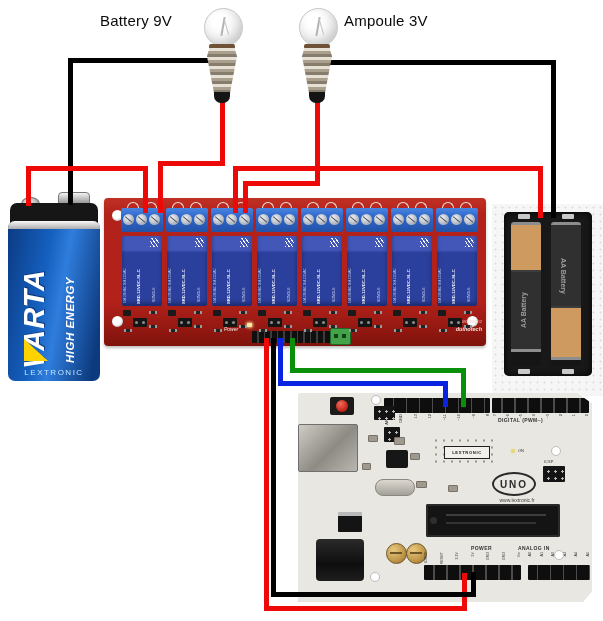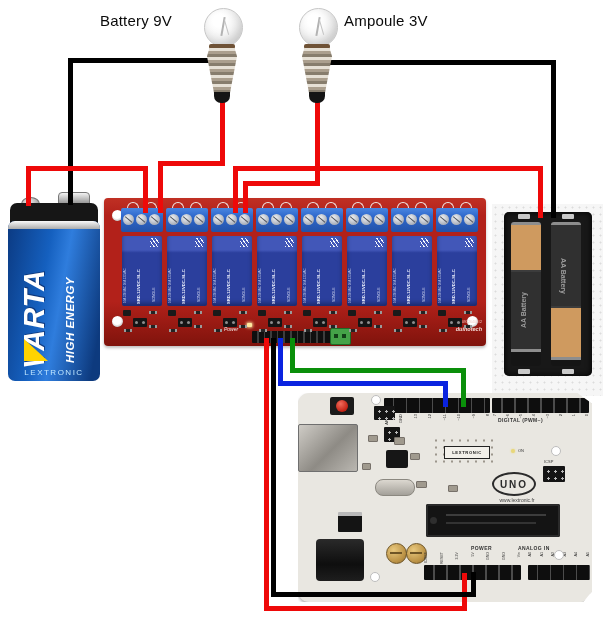--- a/index.html
+++ b/index.html
@@ -105,21 +105,21 @@
   .cell-l{left:7px;background:linear-gradient(180deg,#8d8d8d 0 2%,var(--aa-orange) 2% 33%,#3c3c3c 33% 35%,
     #303030 35% 88%,#8d8d8d 88% 90%,#151515 90%);}
   .cell-r{left:47px;background:linear-gradient(180deg,#8d8d8d 0 2%,#303030 2% 58%,#3c3c3c 58% 60%,
     var(--aa-orange) 60% 94%,#8d8d8d 94% 96%,#151515 96%);}
   .cell-lbl{position:absolute;left:9px;font-size:7px;font-weight:bold;color:#9d9d9d;height:80px;
     text-align:center;}
   .tab{position:absolute;width:12px;height:5px;background:#c9c9c9;border-radius:1px;}
 
   
   .uno{left:298px;top:393px;width:294px;height:209px;z-index:10;background:var(--arduino-white);
-    border-radius:11px;box-shadow:0 2px 3px rgba(0,0,0,.3);
+    border-radius:3px;box-shadow:0 2px 3px rgba(0,0,0,.3);
     clip-path:polygon(0 0,95% 0,100% 5%,100% 95%,97% 100%,0 100%);}
   .pins{background:repeating-linear-gradient(90deg,#0e0e0e 0 9px,#4c4c4c 9px 10.5px,#0e0e0e 10.5px 13px);
     border-radius:1px;}
   .vpin{writing-mode:vertical-rl;transform:rotate(180deg);font-size:4px;color:#2e2e2e;}
   .plabel-row{display:flex;justify-content:space-between;align-items:flex-start;}
   .u-title{font-size:5px;font-weight:bold;color:#333;letter-spacing:.4px;}
   .hdr-dots{background-color:#141414;border-radius:1px;
     background-image:radial-gradient(#b9b9b9 1px,transparent 1.4px);background-size:7px 7px;
     background-position:2px 2px;}
   .hole-a{position:absolute;width:8px;height:8px;border-radius:50%;background:#fff;border:1px solid #bdbdbd;}

